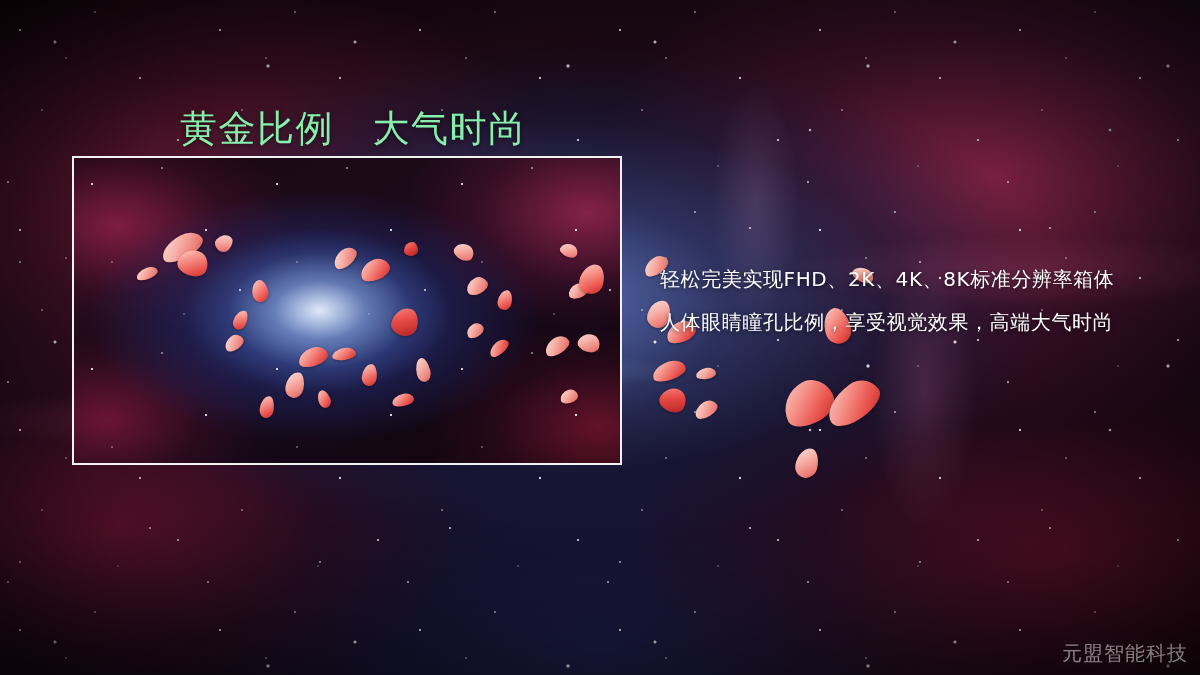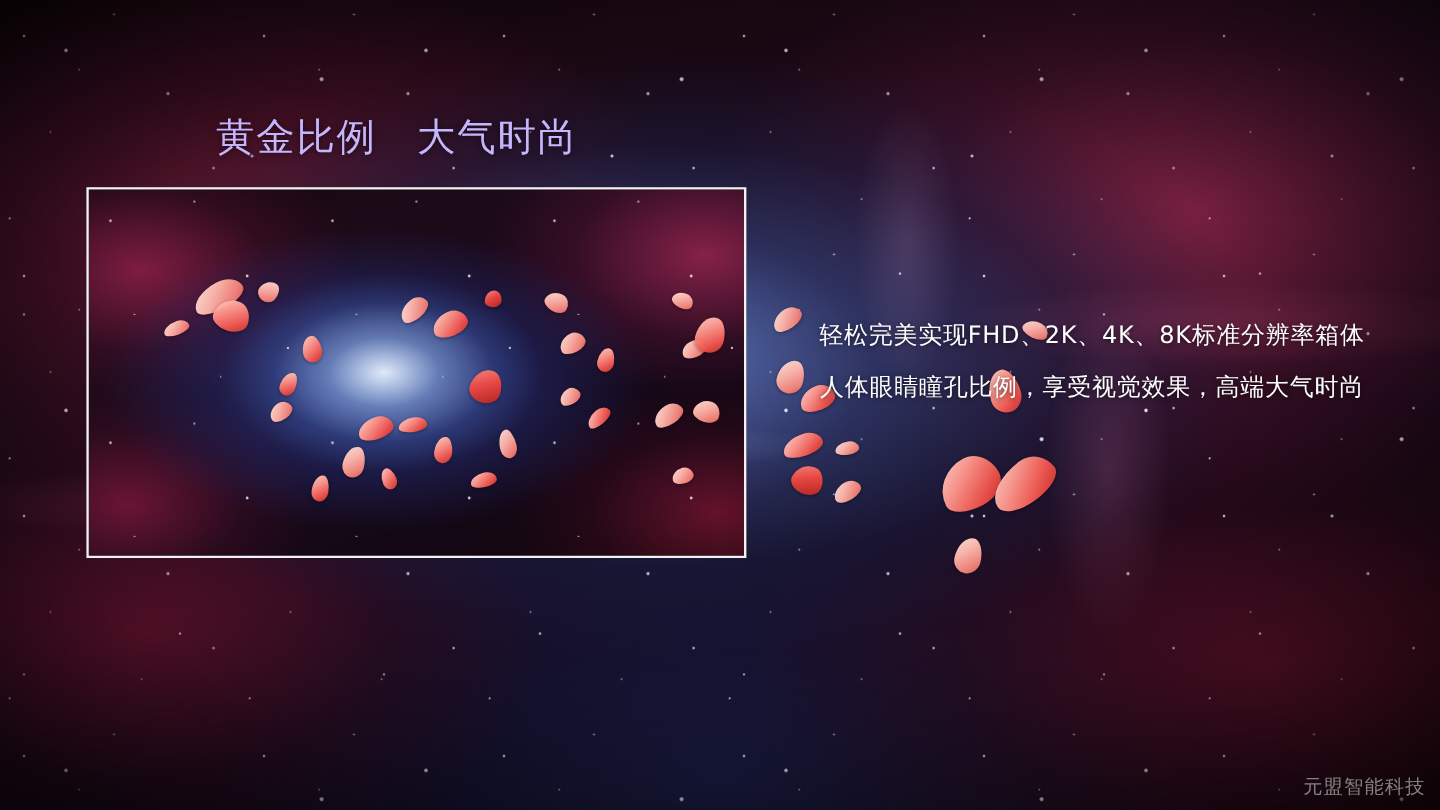--- a/index.html
+++ b/index.html
@@ -91,24 +91,24 @@
       radial-gradient(1.4px 1.4px at 20px 262px, rgba(206,226,255,0.80) 45%, rgba(255,255,255,0) 100%);
     background-size: 300px 300px;
     background-repeat: repeat;
     opacity: 0.85;
   }
 
   
   .slide-title {
     position: absolute;
     left: 180px;
-    top: 94px;
-    font-size: 32px;
+    top: 106px;
+    font-size: 37px;
     line-height: 1.25;
-    color: #c4b5fd;
+    color: #86efac;
     letter-spacing: 1.5px;
     white-space: pre;
     text-shadow: 0 1px 5px rgba(0,0,0,0.55);
   }
 
   
   .photo-frame {
     position: absolute;
     left: 72px;
     top: 156px;
@@ -174,29 +174,28 @@
     top: 258px;
     width: 500px;
   }
   .body-line {
     font-size: 20px;
     line-height: 43px;
     color: #ffffff;
     letter-spacing: 0.6px;
     white-space: nowrap;
     text-shadow: 0 1px 4px rgba(0,0,0,0.6);
-    text-align: center;
   }
 
   
   .watermark {
     position: absolute;
     right: 12px;
     bottom: 8px;
-    font-size: 16px;
+    font-size: 20px;
     letter-spacing: 1px;
     color: rgba(204,204,204,0.62);
   }
 </style>
 </head>
 <body>
 
 <div class="slide">
 
   <div class="bg-layer bg-base"></div>

